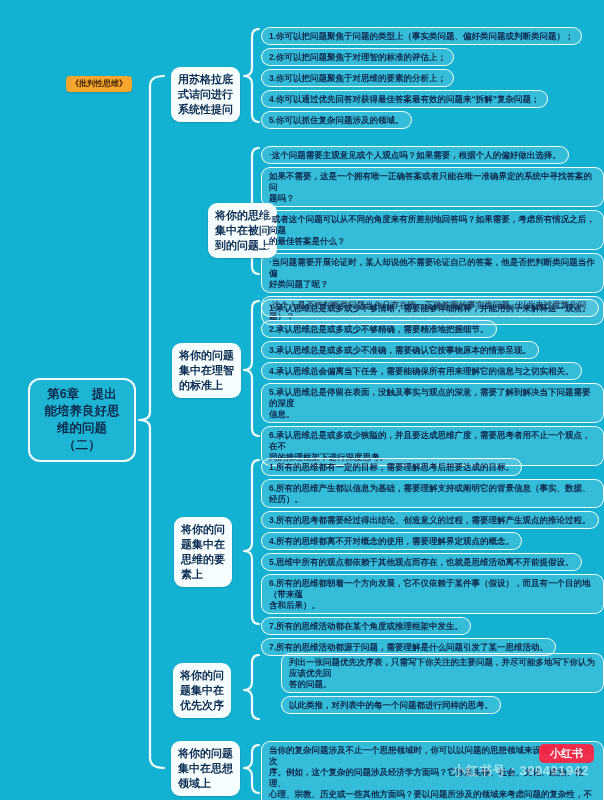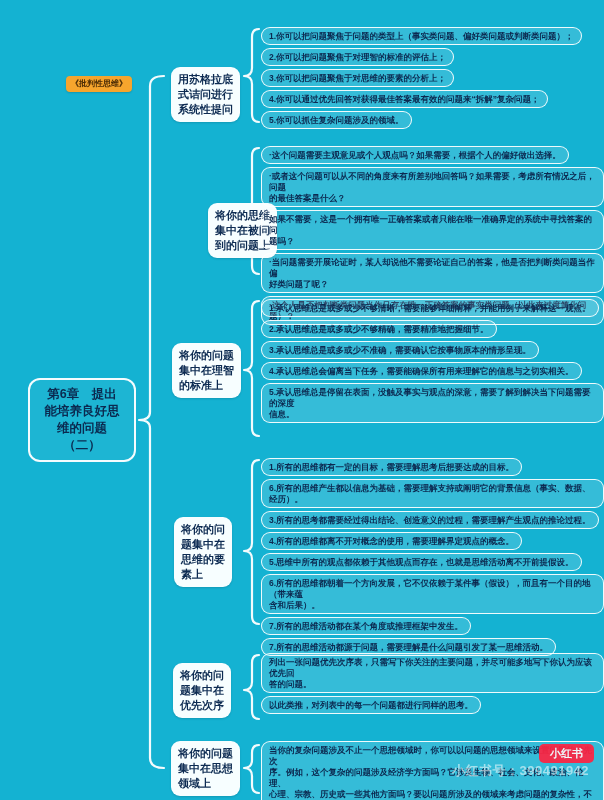--- a/index.html
+++ b/index.html
@@ -99,51 +99,53 @@
   <div class="leaf-group" style="top:27px;">
     <div class="leaf">1.你可以把问题聚焦于问题的类型上（事实类问题、偏好类问题或判断类问题）；</div>
     <div class="leaf">2.你可以把问题聚焦于对理智的标准的评估上；</div>
     <div class="leaf">3.你可以把问题聚焦于对思维的要素的分析上；</div>
     <div class="leaf">4.你可以通过优先回答对获得最佳答案最有效的问题来“拆解”复杂问题；</div>
     <div class="leaf">5.你可以抓住复杂问题涉及的领域。</div>
   </div>
 
   <div class="leaf-group" style="top:146px;">
     <div class="leaf">·这个问题需要主观意见或个人观点吗？如果需要，根据个人的偏好做出选择。</div>
+    <div class="leaf">如果不需要，这是一个拥有唯一正确答案或者只能在唯一准确界定的系统中寻找答案的问
+题吗？</div>
     <div class="leaf">·或者这个问题可以从不同的角度来有所差别地回答吗？如果需要，考虑所有情况之后，问题
 的最佳答案是什么？</div>
-    <div class="leaf">如果不需要，这是一个拥有唯一正确答案或者只能在唯一准确界定的系统中寻找答案的问
-题吗？</div>
     <div class="leaf">·当问题需要开展论证时，某人却说他不需要论证自己的答案，他是否把判断类问题当作偏
 好类问题了呢？</div>
     <div class="leaf">·这个人是否把判断类问题当作只存在唯一正确答案的事实类问题（以此来过度简化问题）？</div>
   </div>
 
   <div class="leaf-group" style="top:299px;">
     <div class="leaf">1.承认思维总是或多或少不够清晰，需要能够详细阐释，并能用例子来解释这一观点。</div>
     <div class="leaf">2.承认思维总是或多或少不够精确，需要精准地把握细节。</div>
     <div class="leaf">3.承认思维总是或多或少不准确，需要确认它按事物原本的情形呈现。</div>
     <div class="leaf">4.承认思维总会偏离当下任务，需要能确保所有用来理解它的信息与之切实相关。</div>
     <div class="leaf">5.承认思维总是停留在表面，没触及事实与观点的深意，需要了解到解决当下问题需要的深度
 信息。</div>
+    <div class="leaf">6.承认思维总是或多或少狭隘的，并且要达成思维广度，需要思考者用不止一个观点，在不
+同的推理框架下进行深度思考。</div>
   </div>
 
   <div class="leaf-group" style="top:458px;">
     <div class="leaf">1.所有的思维都有一定的目标，需要理解思考后想要达成的目标。</div>
     <div class="leaf">6.所有的思维产生都以信息为基础，需要理解支持或阐明它的背景信息（事实、数据、经历）。</div>
     <div class="leaf">3.所有的思考都需要经过得出结论、创造意义的过程，需要理解产生观点的推论过程。</div>
     <div class="leaf">4.所有的思维都离不开对概念的使用，需要理解界定观点的概念。</div>
     <div class="leaf">5.思维中所有的观点都依赖于其他观点而存在，也就是思维活动离不开前提假设。</div>
     <div class="leaf">6.所有的思维都朝着一个方向发展，它不仅依赖于某件事（假设），而且有一个目的地（带来蕴
 含和后果）。</div>
     <div class="leaf">7.所有的思维活动都在某个角度或推理框架中发生。</div>
     <div class="leaf">7.所有的思维活动都源于问题，需要理解是什么问题引发了某一思维活动。</div>
   </div>
 
-  <div class="leaf-group" style="top:653px;">
+  <div class="leaf-group" style="top:653px;margin-left:20px;">
     <div class="leaf">列出一张问题优先次序表，只需写下你关注的主要问题，并尽可能多地写下你认为应该优先回
 答的问题。</div>
     <div class="leaf">以此类推，对列表中的每一个问题都进行同样的思考。</div>
   </div>
 
   <div class="leaf-group" style="top:741px;">
     <div class="leaf">当你的复杂问题涉及不止一个思想领域时，你可以以问题的思想领域来设置问题的优先次
 序。例如，这个复杂的问题涉及经济学方面吗？它涉及生物、社会、文化、政治、伦理、
 心理、宗教、历史或一些其他方面吗？要以问题所涉及的领域来考虑问题的复杂性，不要
 遗漏任何一个领域。</div>

